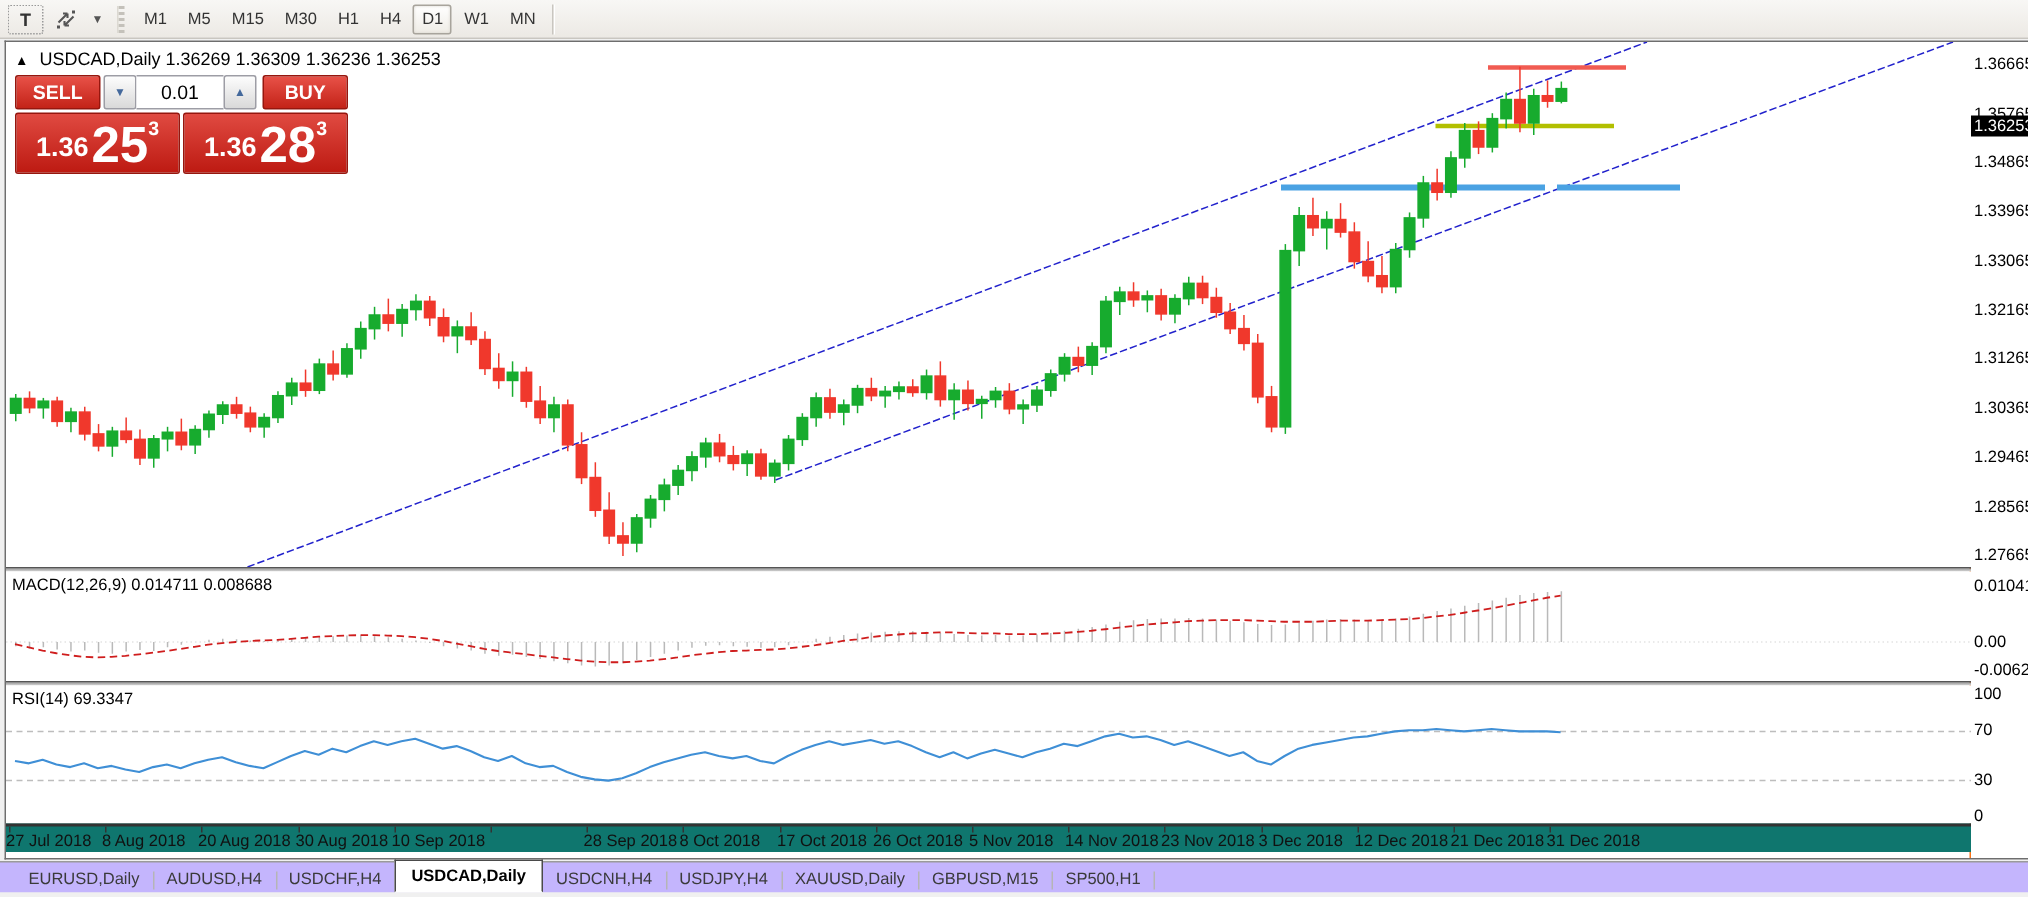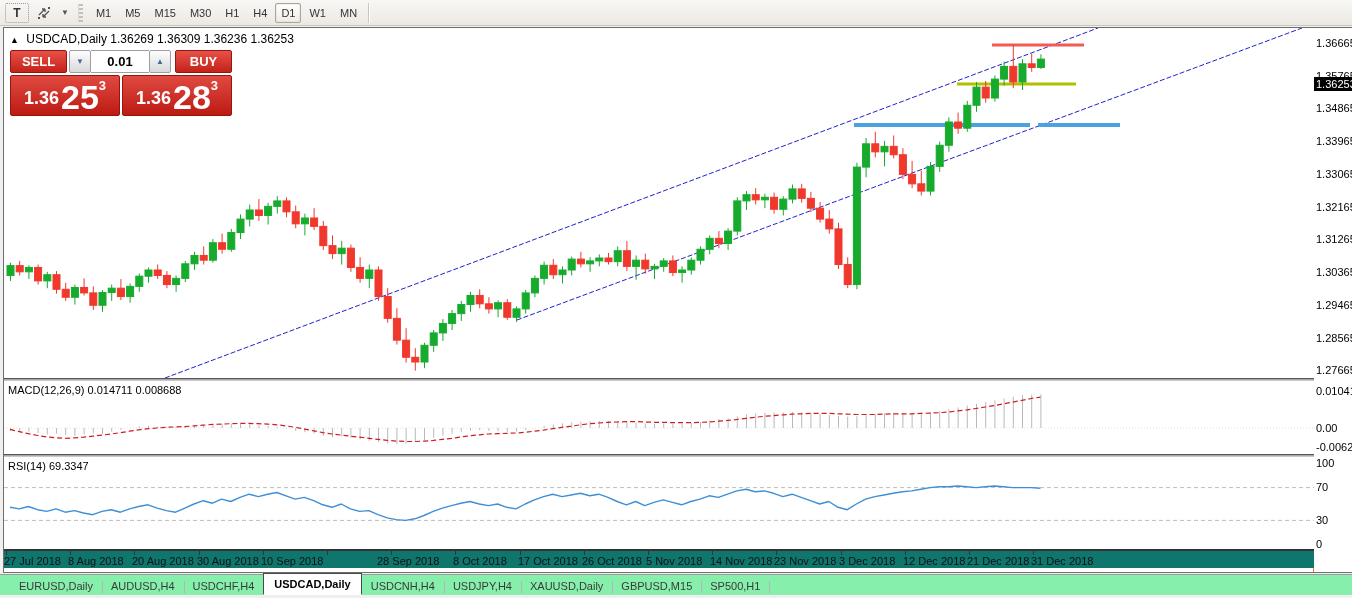--- a/index.html
+++ b/index.html
@@ -57,33 +57,33 @@
   .tp-row1 { display:flex; height:23px; }
   .btn-red { background:linear-gradient(#e85148,#c32318); border:1px solid #96160e;
     color:#fff; font-size:13px; font-weight:bold; border-radius:2px;
     display:flex; align-items:center; justify-content:center; cursor:pointer; }
   .sellbtn { width:57px; } .buybtn { width:57px; margin-left:2px; }
   .stepper { flex:1; display:flex; margin:0 2px; }
   .stepbtn { width:22px; background:linear-gradient(#fdfdfd,#d9d9d9); border:1px solid #9d9da5;
     font-size:8px; color:#44699c; display:flex; align-items:center; justify-content:center;
     cursor:pointer; border-radius:2px; }
   .volfield { flex:1; border:1px solid #9d9da5; border-left:none; border-right:none;
-    background:#fff; font-size:13px; color:#000; text-align:center; padding-top:3px;font-weight:bold; }
+    background:#fff; font-size:13px; color:#000; text-align:center; padding-top:3px; }
   .tp-row2 { display:flex; margin-top:2px; }
   .quotebox { width:110px; height:41px; background:linear-gradient(#e04a41,#bd1a12);
     border:1px solid #96160e; border-radius:2px; color:#fff; display:flex;
     align-items:flex-end; justify-content:center; padding-bottom:3px; cursor:pointer; }
   .quotebox + .quotebox { margin-left:2px; }
   .q-small { font-size:18px; font-weight:bold; margin-right:2px; margin-bottom:3px; }
   .q-big { font-size:34px; font-weight:bold; line-height:30px; }
   .q-sup { font-size:13px; font-weight:bold; align-self:flex-start; margin-top:2px; }
 
   
   #tabbar { position:absolute; left:0; top:574px; width:1352px; height:21px;
-    background:#86efac; border-top:1px solid #9a9a9a; display:flex; align-items:flex-end;
+    background:#c4b5fd; border-top:1px solid #9a9a9a; display:flex; align-items:flex-end;
     padding-left:10px; }
   .tab { font-size:11px; color:#3a3a3a; padding:3px 9px 3px 9px; white-space:nowrap;
     cursor:pointer; position:relative; }
   .tab .sep { position:absolute; right:-1px; top:4px; width:1px; height:12px; background:#b5b5b5; }
   .tab.active { background:#fff; border:1px solid #4a4a4a; border-bottom:1px solid #fff;
     color:#000; font-weight:bold; margin-top:-2px; padding:4px 10px; }
   #statusbar { position:absolute; left:0; top:595px; width:1352px; height:3px; background:#f0f0f0; }
 </style>
 </head>
 <body>
@@ -755,21 +755,21 @@
           <div class="tlabel" style="left: 64px;">8 Aug 2018</div>
           <div class="ttick" style="left: 130px;"></div>
           <div class="tlabel" style="left: 128px;">20 Aug 2018</div>
           <div class="ttick" style="left: 195px;"></div>
           <div class="tlabel" style="left: 193px;">30 Aug 2018</div>
           <div class="ttick" style="left: 259px;"></div>
           <div class="tlabel" style="left: 257px;">10 Sep 2018</div>
           <div class="ttick" style="left: 323px;"></div>
           <div class="tlabel" style="left: 321px; margin-top: 36px;">19 Sep 2018</div>
           <div class="ttick" style="left: 387px;"></div>
-          <div class="tlabel" style="left: 373px;">28 Sep 2018</div>
+          <div class="tlabel" style="left: 385px;">28 Sep 2018</div>
           <div class="ttick" style="left: 451px;"></div>
           <div class="tlabel" style="left: 449px;">8 Oct 2018</div>
           <div class="ttick" style="left: 516px;"></div>
           <div class="tlabel" style="left: 514px;">17 Oct 2018</div>
           <div class="ttick" style="left: 580px;"></div>
           <div class="tlabel" style="left: 578px;">26 Oct 2018</div>
           <div class="ttick" style="left: 644px;"></div>
           <div class="tlabel" style="left: 642px;">5 Nov 2018</div>
           <div class="ttick" style="left: 708px;"></div>
           <div class="tlabel" style="left: 706px;">14 Nov 2018</div>

